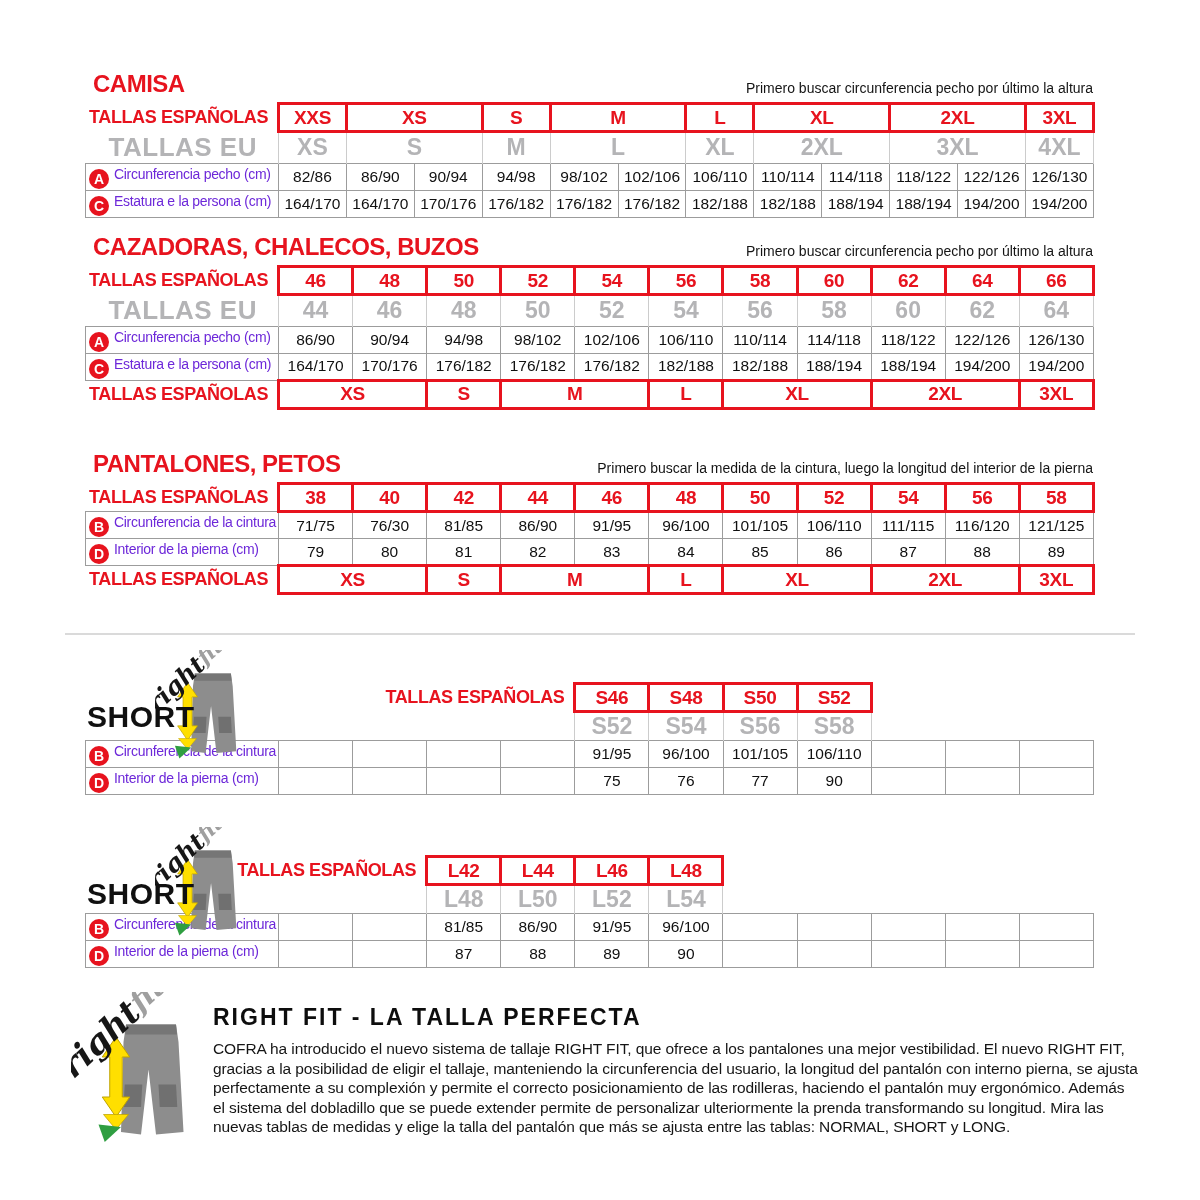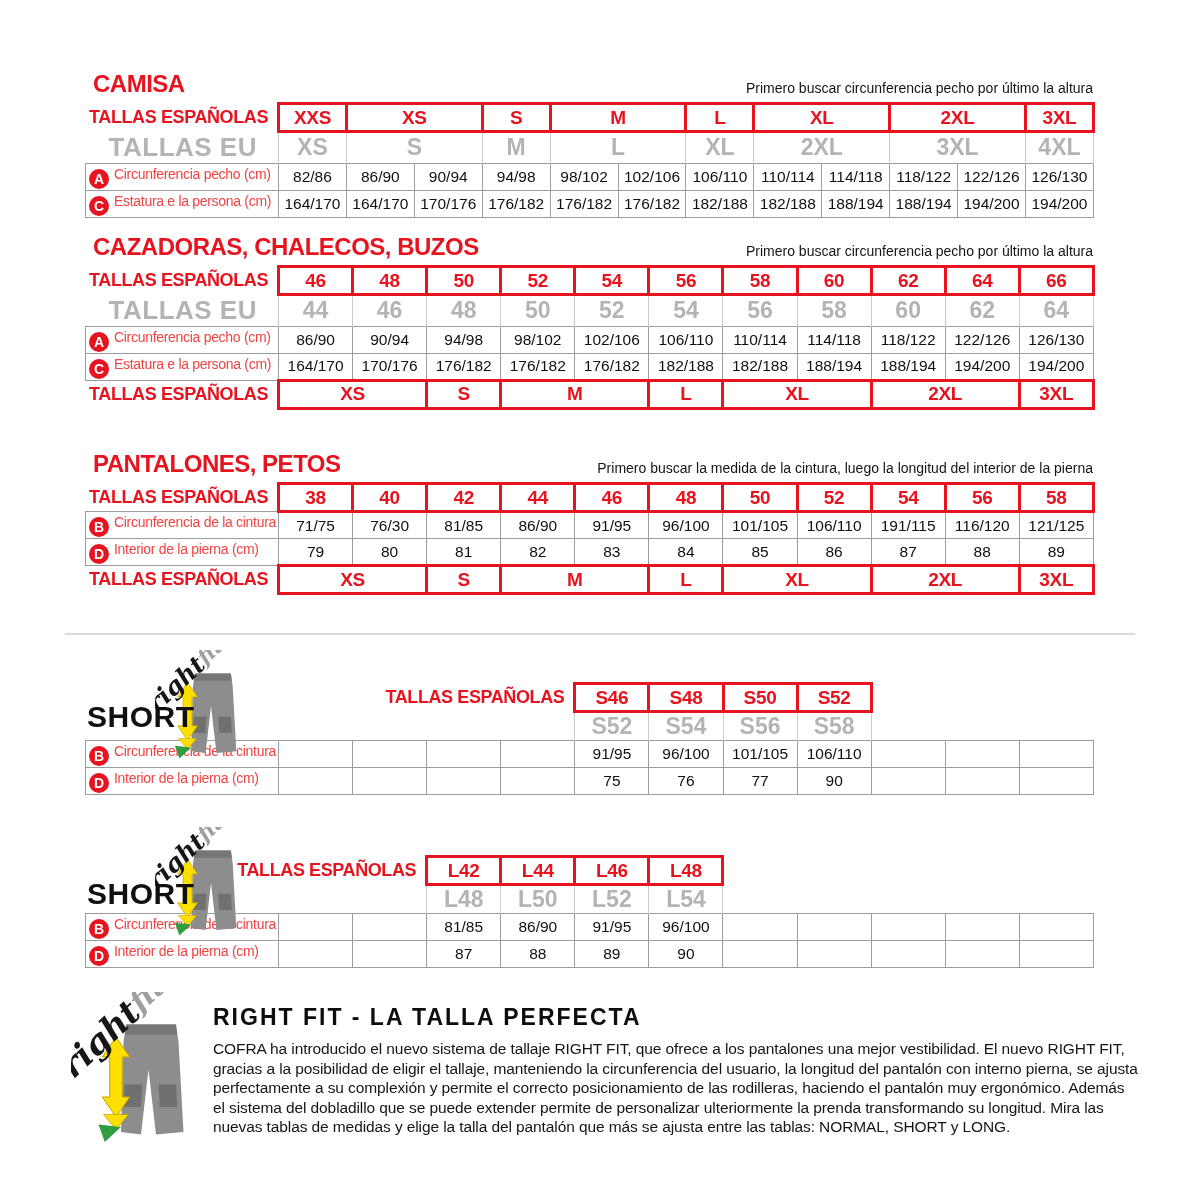--- a/index.html
+++ b/index.html
@@ -22,21 +22,21 @@
   table.size-table{border-collapse:collapse;table-layout:fixed;width:1008px;}
   td{padding:0;text-align:center;vertical-align:middle;overflow:hidden;}
   .red-row td{height:28px;}
   .es-label{color:var(--red);font-weight:bold;font-size:18px;text-align:right;padding-right:9px;letter-spacing:-0.4px;white-space:nowrap;}
   .red-box{border:3px solid var(--red);color:var(--red);font-weight:bold;font-size:19px;letter-spacing:-0.3px;}
   .gray-row td{height:29px;}
   .eu-label{color:var(--gray-text);font-weight:bold;font-size:26px;text-align:center;padding-left:2px;letter-spacing:0.5px;white-space:nowrap;}
   .gray-size{color:var(--gray-text);font-weight:bold;font-size:23px;border-left:1px solid var(--light-line);border-right:1px solid var(--light-line);}
   .measure-row td{height:27px;}
   .row-label{border:1px solid var(--cell-border);text-align:left;padding-left:3px;white-space:nowrap;}
-  .row-label-text{font-size:14px;letter-spacing:-0.3px;color:#ef4444;}
+  .row-label-text{font-size:14px;letter-spacing:-0.3px;color:#6d28d9;}
   .val-cell{border:1px solid var(--cell-border);font-size:15.5px;color:#101010;}
   .empty-cell{border:none;}
   .circ{display:inline-block;width:20px;height:20px;border-radius:50%;background:var(--red);color:#fff;
         font-size:14px;font-weight:bold;line-height:20px;text-align:center;margin-right:5px;vertical-align:-5px;}
 
   .divider{position:absolute;left:65px;top:633px;width:1070px;height:2px;background:#dadada;}
 
   #sec-camisa{top:70px;}
   #sec-cazadoras{top:233px;}
   #sec-pantalones{top:450px;}
@@ -273,21 +273,21 @@
           <tr class="measure-row">
             <td class="row-label"><span class="circ">B</span><span class="row-label-text">Circunferencia de la cintura (cm)</span></td>
             <td class="val-cell">71/75</td>
             <td class="val-cell">76/30</td>
             <td class="val-cell">81/85</td>
             <td class="val-cell">86/90</td>
             <td class="val-cell">91/95</td>
             <td class="val-cell">96/100</td>
             <td class="val-cell">101/105</td>
             <td class="val-cell">106/110</td>
-            <td class="val-cell">191/115</td>
+            <td class="val-cell">111/115</td>
             <td class="val-cell">116/120</td>
             <td class="val-cell">121/125</td>
           </tr>
           <tr class="measure-row">
             <td class="row-label"><span class="circ">D</span><span class="row-label-text">Interior de la pierna (cm)</span></td>
             <td class="val-cell">79</td>
             <td class="val-cell">80</td>
             <td class="val-cell">81</td>
             <td class="val-cell">82</td>
             <td class="val-cell">83</td>

